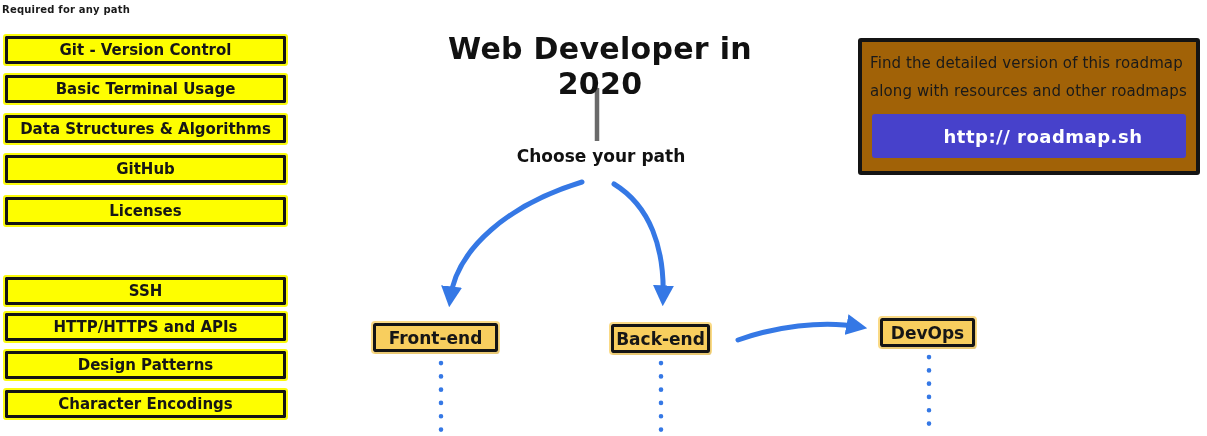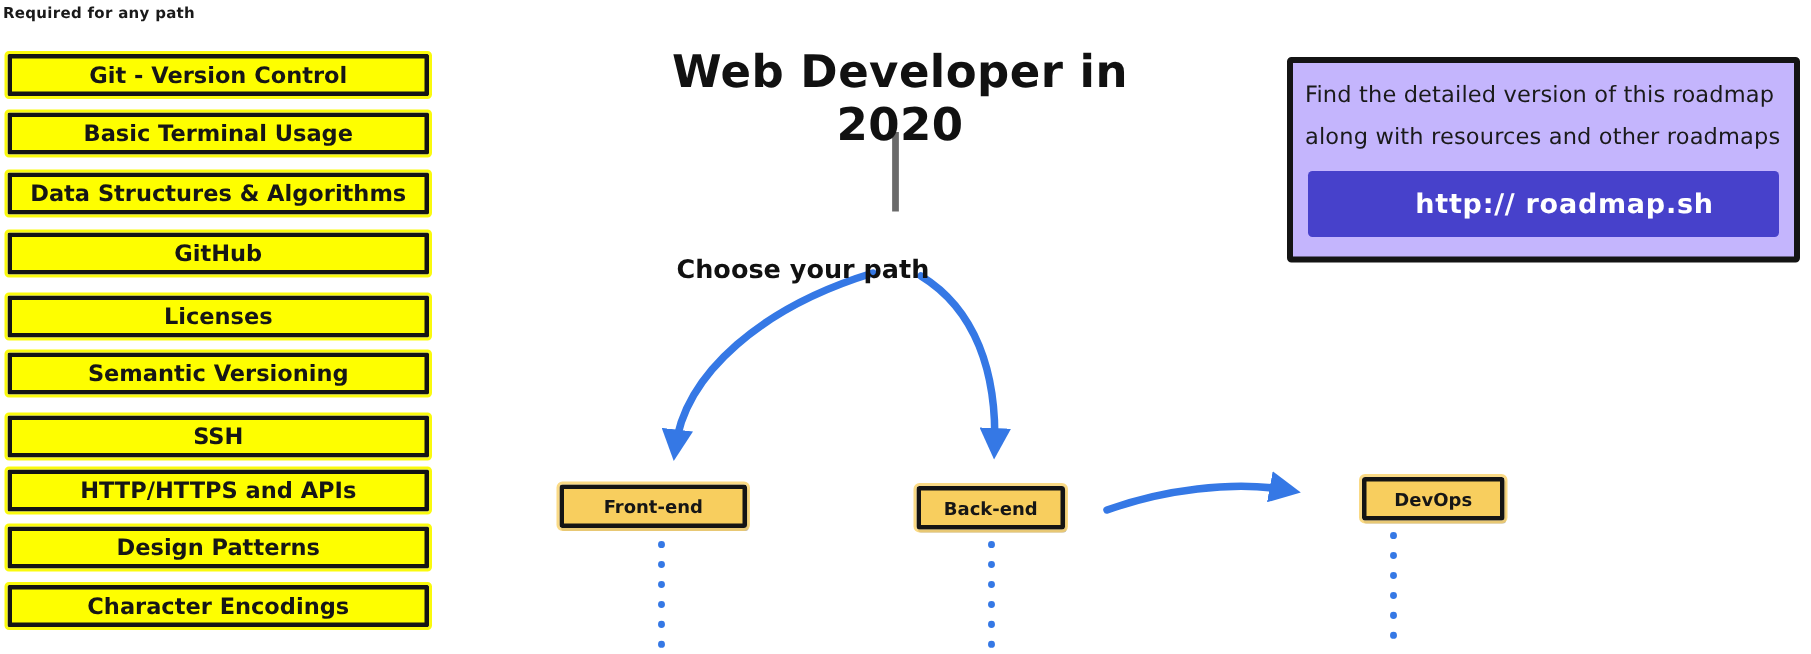--- a/index.html
+++ b/index.html
@@ -25,48 +25,48 @@
     border-radius:1px;
     display:flex;align-items:center;justify-content:center;
     font-size:15px;font-weight:bold;color:#161616;
     cursor:pointer;
     text-align:center;
   }
 
   
   .page-title{position:absolute;left:422px;top:31px;width:356px;text-align:center;
     font-size:30px;font-weight:bold;color:#111;letter-spacing:.3px;}
-  .choose-path{position:absolute;left:451px;top:146px;width:300px;
-    font-size:17px;font-weight:bold;color:#111;margin-top:24px;}
+  .choose-path{position:absolute;left:451px;top:146px;width:300px;text-align:center;
+    font-size:17px;font-weight:bold;color:#111;}
 
   .pnode{
     position:absolute;height:29px;
     background:var(--node-fill);
     border:3px solid var(--outline-black);
     outline:2px solid rgba(248,206,94,.75);
     border-radius:2px;
     box-shadow:1px 2px 0 rgba(0,0,0,.28);
     display:flex;align-items:center;justify-content:center;
-    font-size:12px;font-weight:bold;color:#161616;
+    font-size:17px;font-weight:bold;color:#161616;
     cursor:pointer;
   }
   .pnode.frontend{left:373px;top:323px;width:125px;}
   .pnode.backend{left:611px;top:324px;width:99px;}
-  .pnode.devops{left:880px;top:318px;width:95px;margin-left:28px;}
+  .pnode.devops{left:880px;top:318px;width:95px;}
 
   svg.connectors{position:absolute;left:0;top:0;width:1207px;height:436px;pointer-events:none;}
   .arrow{fill:none;stroke:var(--arrow-blue);stroke-width:5;stroke-linecap:round;}
   .dots{fill:none;stroke:var(--arrow-blue);stroke-width:4.6;stroke-linecap:round;stroke-dasharray:.1 13.2;}
   .stem{stroke:var(--stem-gray);stroke-width:4.5;stroke-linecap:butt;}
   .ah{fill:var(--arrow-blue);}
 
   
   .info-box{
     position:absolute;left:858px;top:38px;width:342px;height:137px;
-    background:#c4b5fd;border:4px solid var(--outline-black);border-radius:3px;
+    background:#a16207;border:4px solid var(--outline-black);border-radius:3px;
   }
   .info-line{position:absolute;left:8px;font-size:15px;color:#1a1a1a;white-space:nowrap;letter-spacing:.1px;}
   .info-line.l1{top:12px;}
   .info-line.l2{top:40px;}
   .link-button{
     position:absolute;left:10px;top:72px;width:314px;height:44px;
     background:var(--link-button-purple);border:none;border-radius:3px;
     color:#fff;font-size:18px;font-weight:bold;font-family:inherit;
     display:flex;align-items:center;justify-content:center;letter-spacing:.5px;
     cursor:pointer;
@@ -92,21 +92,20 @@
     <path class="dots" d="M661,363 L661,433"></path>
     <path class="dots" d="M929,357 L929,428"></path>
   </svg>
 
   <div class="sidebar-heading">Required for any path</div>
   <div class="ytopic" style="top:36px">Git - Version Control</div>
   <div class="ytopic" style="top:75px">Basic Terminal Usage</div>
   <div class="ytopic" style="top:115px">Data Structures &amp; Algorithms</div>
   <div class="ytopic" style="top:155px">GitHub</div>
   <div class="ytopic" style="top:197px">Licenses</div>
-  <div class="ytopic" style="top:235px">Semantic Versioning</div>
   <div class="ytopic" style="top:277px">SSH</div>
   <div class="ytopic" style="top:313px">HTTP/HTTPS and APIs</div>
   <div class="ytopic" style="top:351px">Design Patterns</div>
   <div class="ytopic" style="top:390px">Character Encodings</div>
 
   <div class="page-title">Web Developer in 2020</div>
   <div class="choose-path">Choose your path</div>
 
   <div class="pnode frontend">Front-end</div>
   <div class="pnode backend">Back-end</div>

